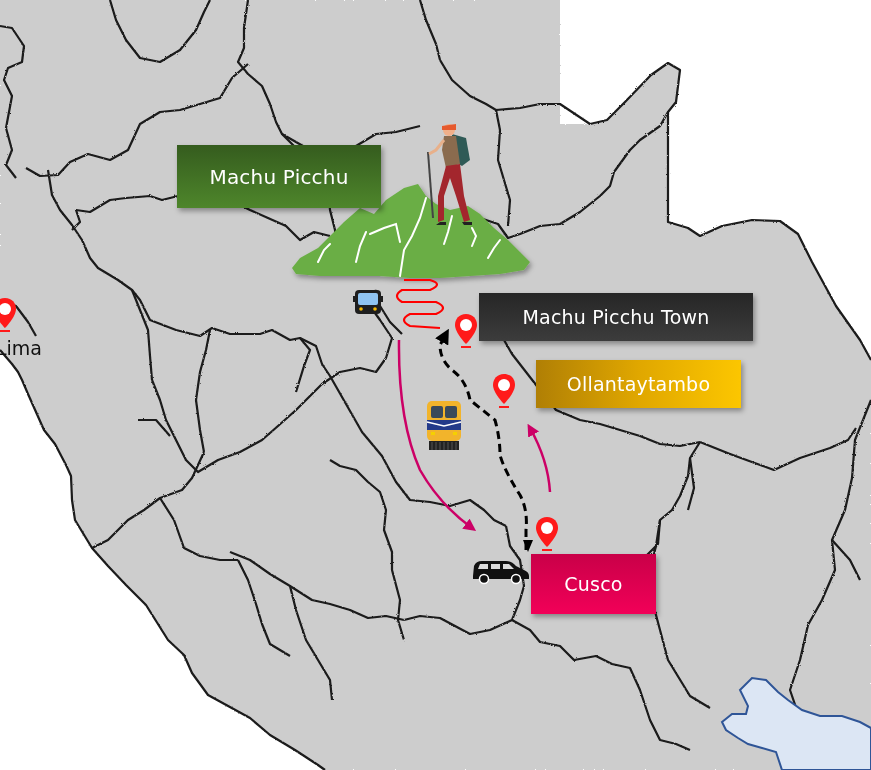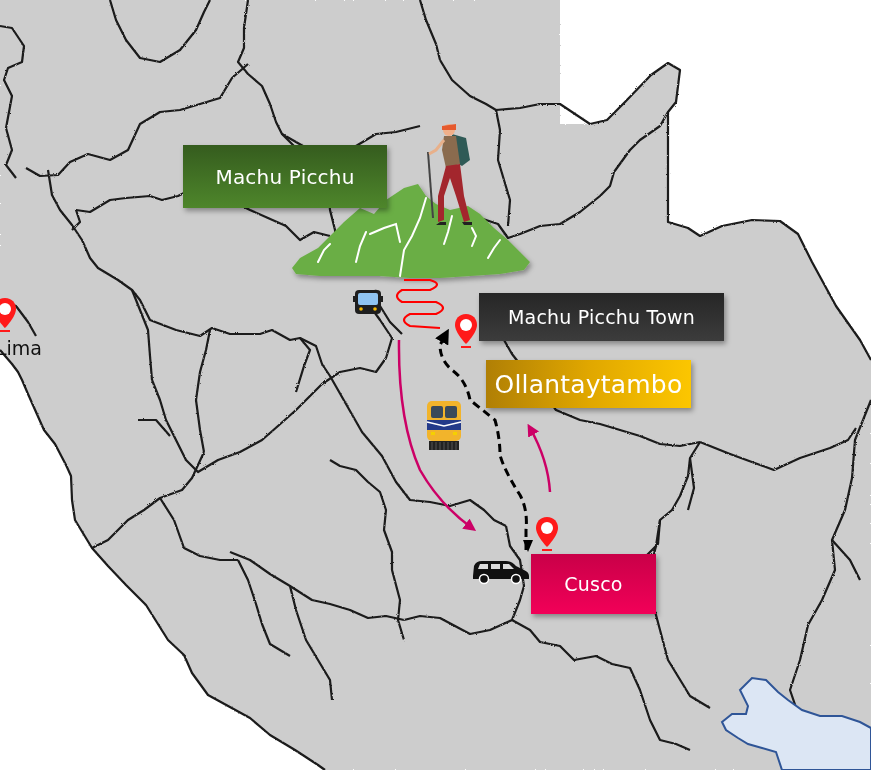--- a/index.html
+++ b/index.html
@@ -3,23 +3,23 @@
 <meta charset="utf-8">
 <style>
   html, body { margin: 0; padding: 0; background: #ffffff; }
   body { width: 871px; height: 770px; overflow: hidden; position: relative; font-family: "DejaVu Sans", sans-serif; }
   #map { position: absolute; left: 0; top: 0; width: 871px; height: 770px; }
   .label {
     position: absolute; color: #ffffff; display: flex; align-items: center; justify-content: center;
     font-family: "DejaVu Sans", sans-serif; font-size: 19px; letter-spacing: 0.2px;
     box-shadow: 2px 3px 5px rgba(0,0,0,0.35);
   }
-  .lbl-mp { left: 183px; top: 145px; width: 204px; height: 63px; background: linear-gradient(180deg, #355c1e 0%, #4e862b 100%); font-size: 20px; }
-  .lbl-mpt { left: 479px; top: 293px; width: 245px; height: 48px; background: linear-gradient(180deg, #262626 0%, #3c3c3c 100%); font-size: 19px; }
-  .lbl-oll { left: 486px; top: 360px; width: 205px; height: 48px; background: linear-gradient(90deg, #b07f05 0%, #e0a700 50%, #fcc600 100%); font-size: 25px; }
+  .lbl-mp { left: 177px; top: 145px; width: 204px; height: 63px; background: linear-gradient(180deg, #355c1e 0%, #4e862b 100%); font-size: 20px; }
+  .lbl-mpt { left: 479px; top: 293px; width: 274px; height: 48px; background: linear-gradient(180deg, #262626 0%, #3c3c3c 100%); font-size: 19px; }
+  .lbl-oll { left: 536px; top: 360px; width: 205px; height: 48px; background: linear-gradient(90deg, #b07f05 0%, #e0a700 50%, #fcc600 100%); font-size: 19px; }
   .lbl-cus { left: 531px; top: 554px; width: 125px; height: 60px; background: linear-gradient(180deg, #c90048 0%, #f20058 100%); font-size: 19px; }
   .lbl-lima { position: absolute; left: -4px; top: 337px; font-size: 19px; color: #111; font-family: "DejaVu Sans", sans-serif; }
   .pin { position: absolute; width: 26px; height: 38px; }
   .icon { position: absolute; }
 </style>
 </head>
 <body>
 
 <svg id="map" viewBox="0 0 871 770" xmlns="http://www.w3.org/2000/svg">
   <defs>

